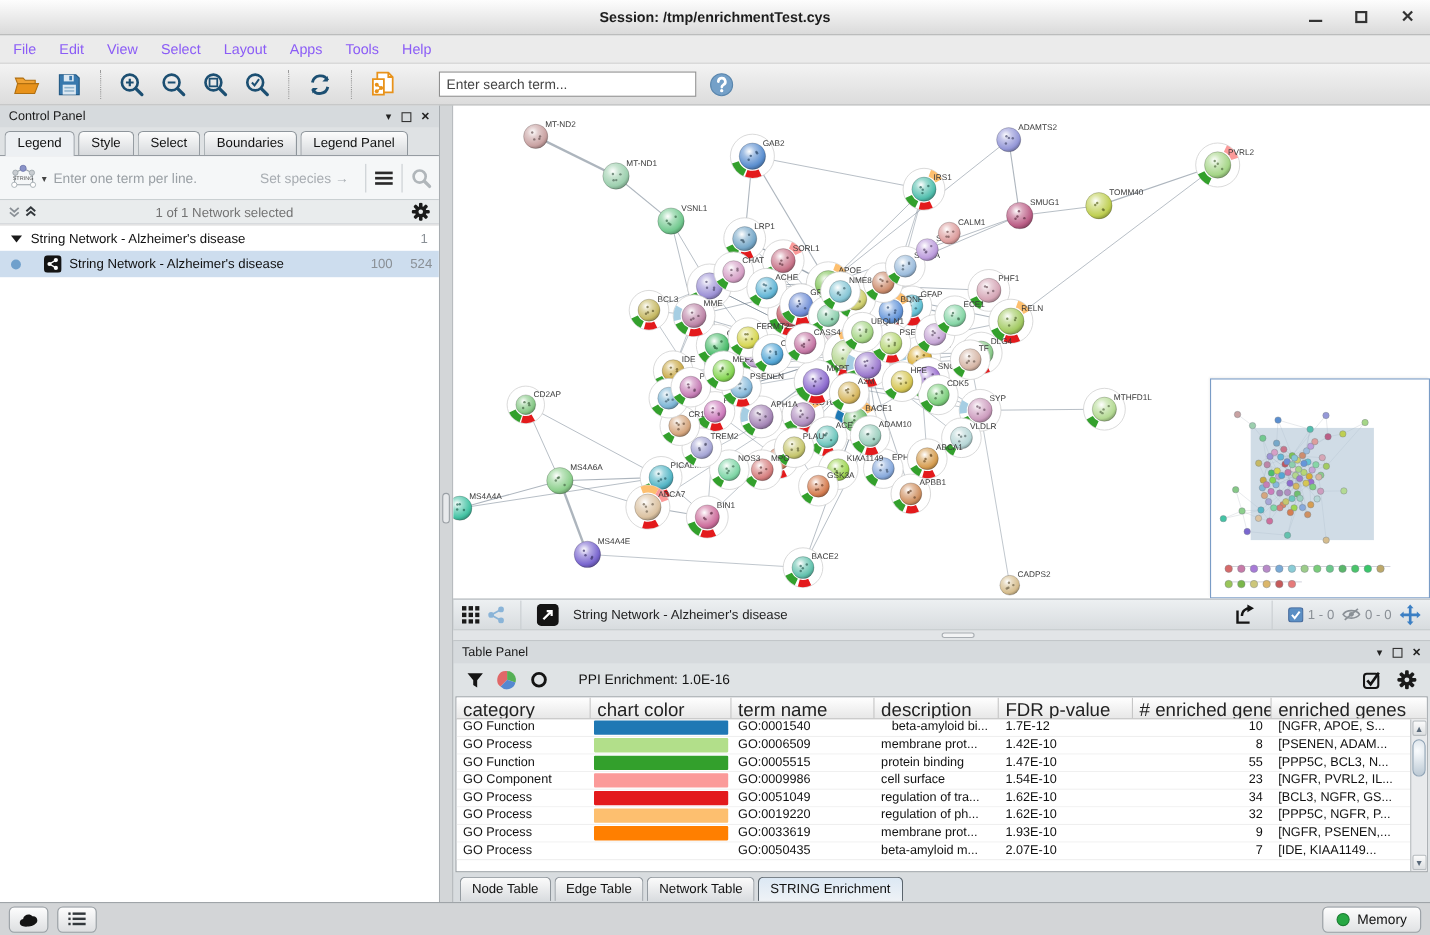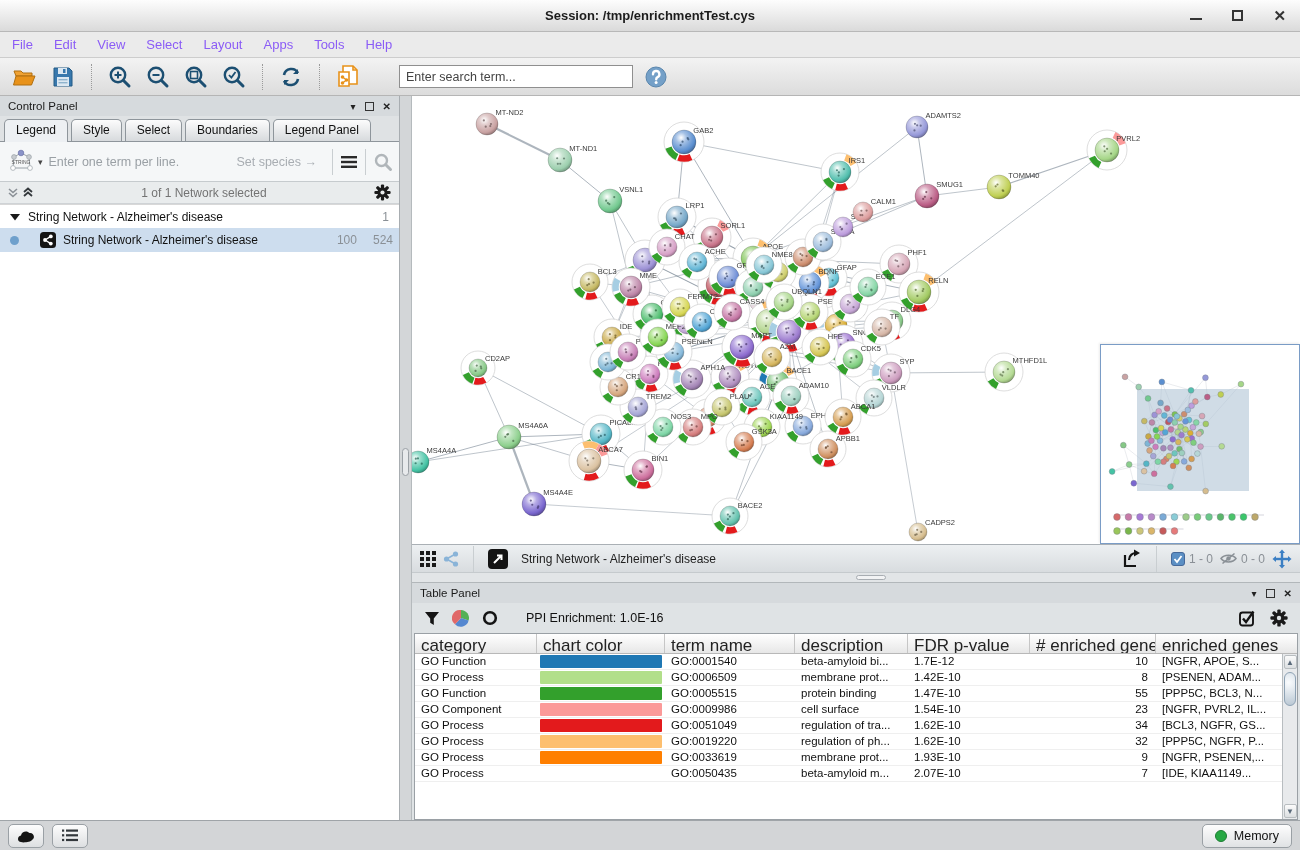--- a/index.html
+++ b/index.html
@@ -2244,21 +2244,21 @@
             <div class="th" style="width: 126px; flex: 0 0 auto;"># enriched genes</div>
             <div class="th" style="flex: 1 1 0%; border-right: none;">enriched genes</div>
           </div>
         <div class="tbody" id="tbody">
             <div class="tr">
               <div class="td" style="width: 122px; flex: 0 0 auto;">GO Function</div>
               <div class="td" style="width: 128px; flex: 0 0 auto; display: flex; padding: 0px;">
                 <span class="swatch" style="background: rgb(31, 120, 180);"></span>
               </div>
               <div class="td" style="width: 130px; flex: 0 0 auto;">GO:0001540</div>
-              <div class="td" style="width: 113px; flex: 0 0 auto;">beta-amyloid bi...</div>
+              <div class="td" style="width: 113px; flex: 0 0 auto; text-align: center;">beta-amyloid bi...</div>
               <div class="td" style="width: 122px; flex: 0 0 auto;">1.7E-12</div>
               <div class="td num" style="width: 126px; flex: 0 0 auto; text-align: right;">10</div>
               <div class="td" style="flex: 1 1 0%;">[NGFR, APOE, S...</div>
             </div>
             <div class="tr">
               <div class="td" style="width: 122px; flex: 0 0 auto;">GO Process</div>
               <div class="td" style="width: 128px; flex: 0 0 auto; display: flex; padding: 0px;">
                 <span class="swatch" style="background: rgb(178, 223, 138);"></span>
               </div>
               <div class="td" style="width: 130px; flex: 0 0 auto;">GO:0006509</div>
@@ -2332,20 +2332,26 @@
               <div class="td" style="flex: 1 1 0%;">[IDE, KIAA1149...</div>
             </div>
           </div>
         <div class="vscroll">
           <span class="vs-arrow">▲</span>
           <span class="vs-thumb"></span>
           <span class="vs-track"></span>
           <span class="vs-arrow">▼</span>
         </div>
       </div>
+      <div class="tp-tabs" id="tp-tabs">
+          <span class="tp-tab">Node Table</span>
+          <span class="tp-tab">Edge Table</span>
+          <span class="tp-tab">Network Table</span>
+          <span class="tp-tab active">STRING Enrichment</span>
+        </div>
     </div>
   </div>
 </div>
 
 <div class="statusbar">
   <span class="sb-btn">
     <svg width="18" height="14" viewBox="0 0 18 14">
       <path d="M4 13 C0 13,0 7,4 6.5 C4.5 2.5,10 1,12.5 4 C17 3.5,18.5 9,15 11 C14 13,6 14,4 13 Z" fill="#141414"></path>
     </svg>
   </span>

